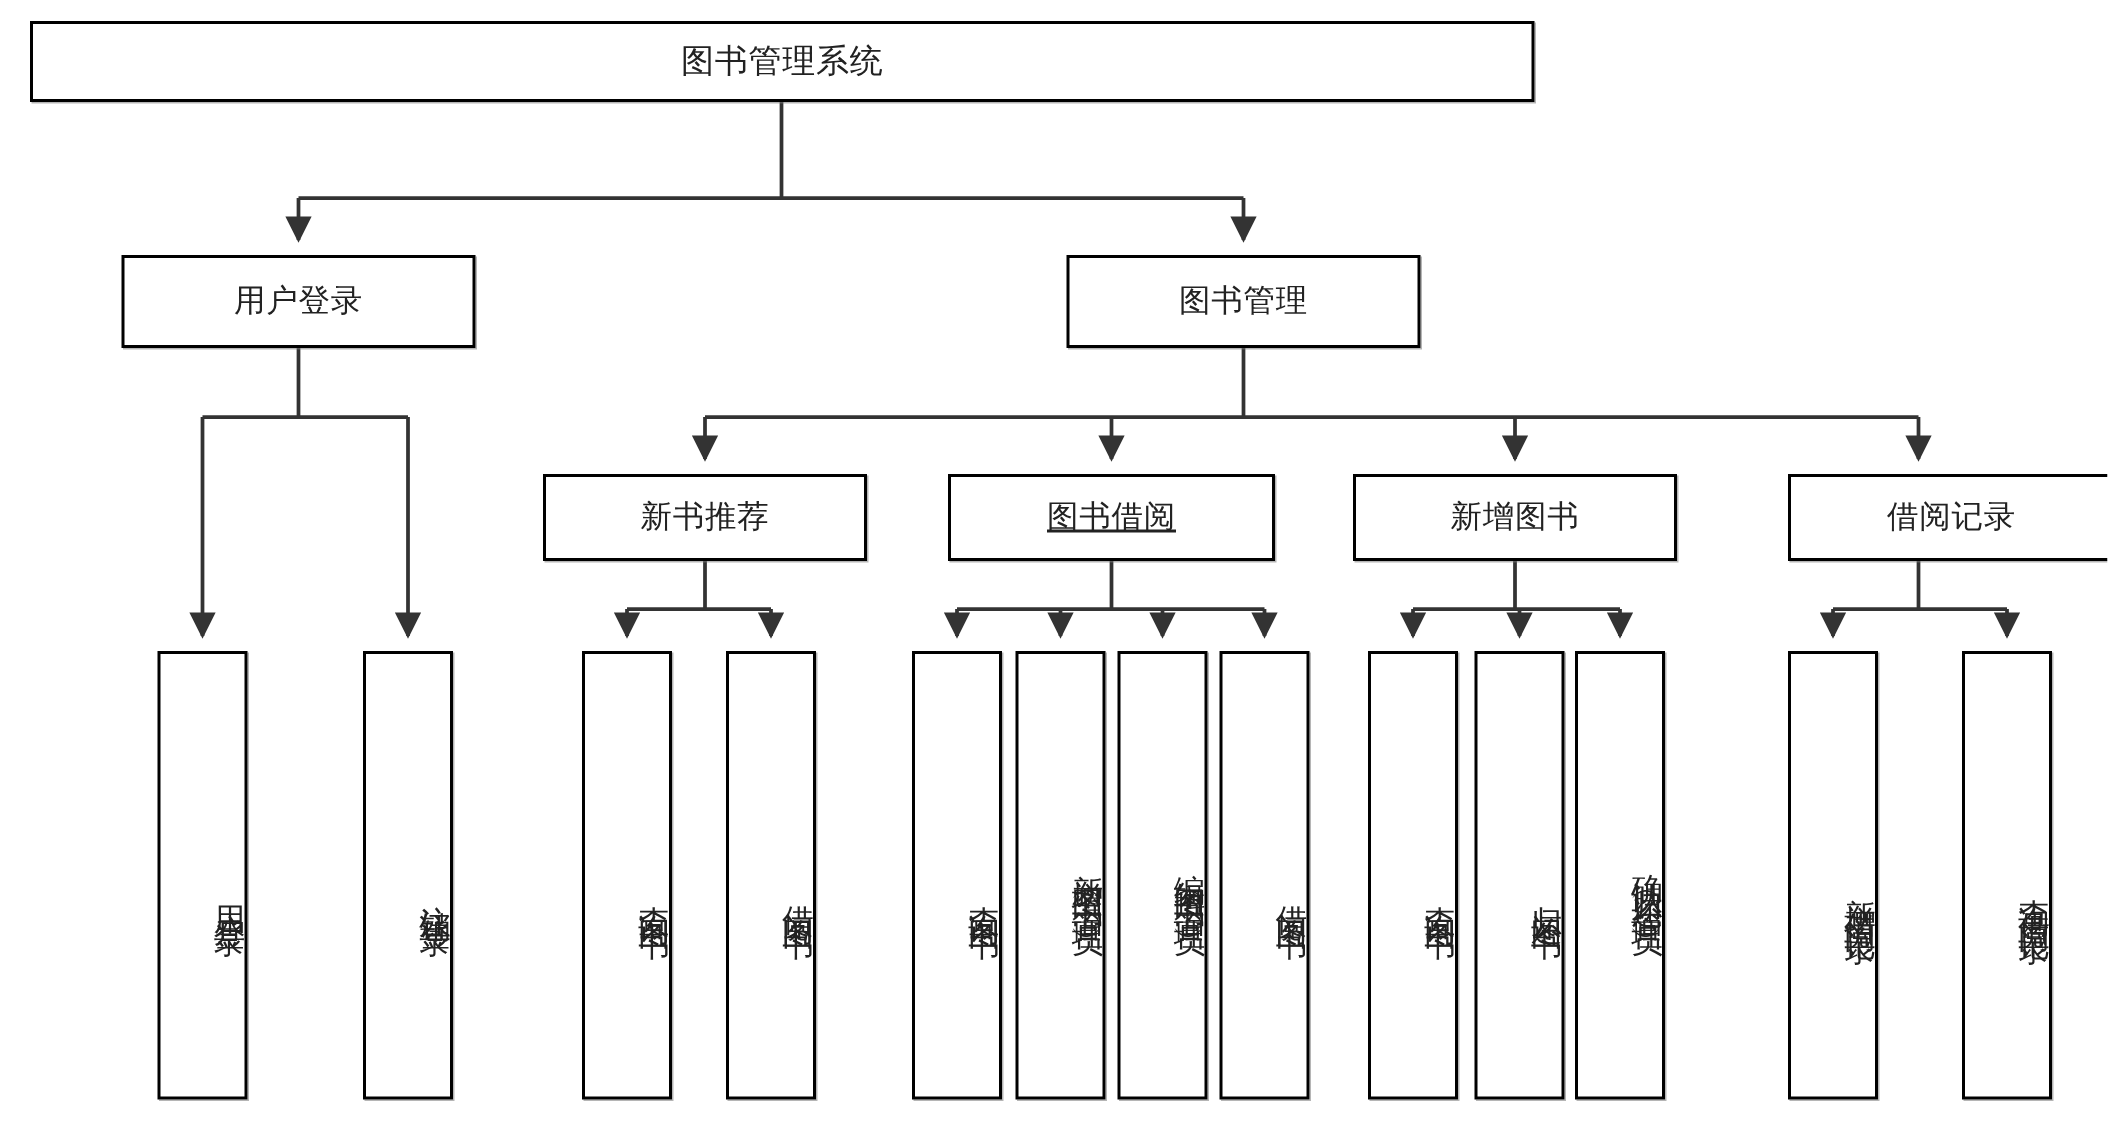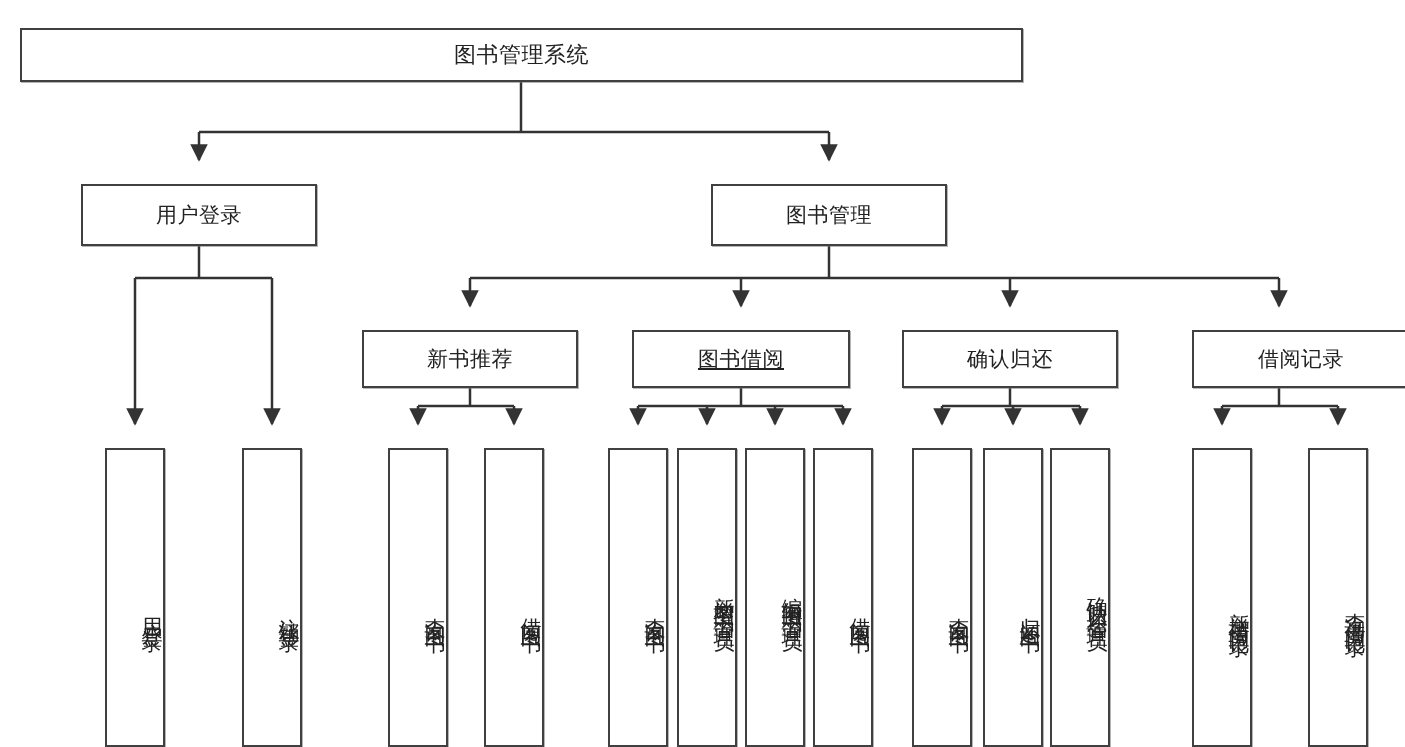--- a/index.html
+++ b/index.html
@@ -22,28 +22,27 @@
     left: 0;
     top: 0;
     width: 1405px;
     height: 747px;
     pointer-events: none;
   }
   .node {
     position: absolute;
     box-sizing: border-box;
     background: #ffffff;
-    border: 2px solid #404040;
+    border: 2px solid #000000;
     box-shadow: 1px 1px 0 0 rgba(120,120,120,0.55);
     display: flex;
     align-items: center;
     justify-content: center;
     color: #222222;
     z-index: 2;
-    margin-top: 14px;
   }
   .node.horiz {
     font-size: 21px;
     letter-spacing: 0.5px;
     line-height: 1.2;
   }
   .node.root {
     font-size: 22px;
   }
   .node.vert {
@@ -125,21 +124,21 @@
     </g>
   </svg>
 
   <div class="node horiz root" style="left:20px; top:14px; width:1003px; height:54px;">图书管理系统</div>
 
   <div class="node horiz" style="left:81px; top:170px; width:236px; height:62px;">用户登录</div>
   <div class="node horiz" style="left:362px; top:316px; width:216px; height:58px;">新书推荐</div>
 
   <div class="node horiz" style="left:711px; top:170px; width:236px; height:62px;">图书管理</div>
   <div class="node horiz" style="left:632px; top:316px; width:218px; height:58px;text-decoration:underline;">图书借阅</div>
-  <div class="node horiz" style="left:902px; top:316px; width:216px; height:58px;">确认归还</div>
+  <div class="node horiz" style="left:902px; top:316px; width:216px; height:58px;">新增图书</div>
   <div class="node horiz" style="left:1192px; top:316px; width:218px; height:58px;">借阅记录</div>
 
   <div class="node vert" style="left:105px; top:434px; width:60px; height:299px;">用户登录</div>
   <div class="node vert" style="left:242px; top:434px; width:60px; height:299px;">注销登录</div>
 
   <div class="node vert" style="left:388px; top:434px; width:60px; height:299px;">查询图书</div>
   <div class="node vert" style="left:484px; top:434px; width:60px; height:299px;">借阅图书</div>
 
   <div class="node vert" style="left:608px; top:434px; width:60px; height:299px;">查询图书</div>
   <div class="node vert top-align" style="left:677px; top:434px; width:60px; height:299px;">新增图书（管理员）</div>

